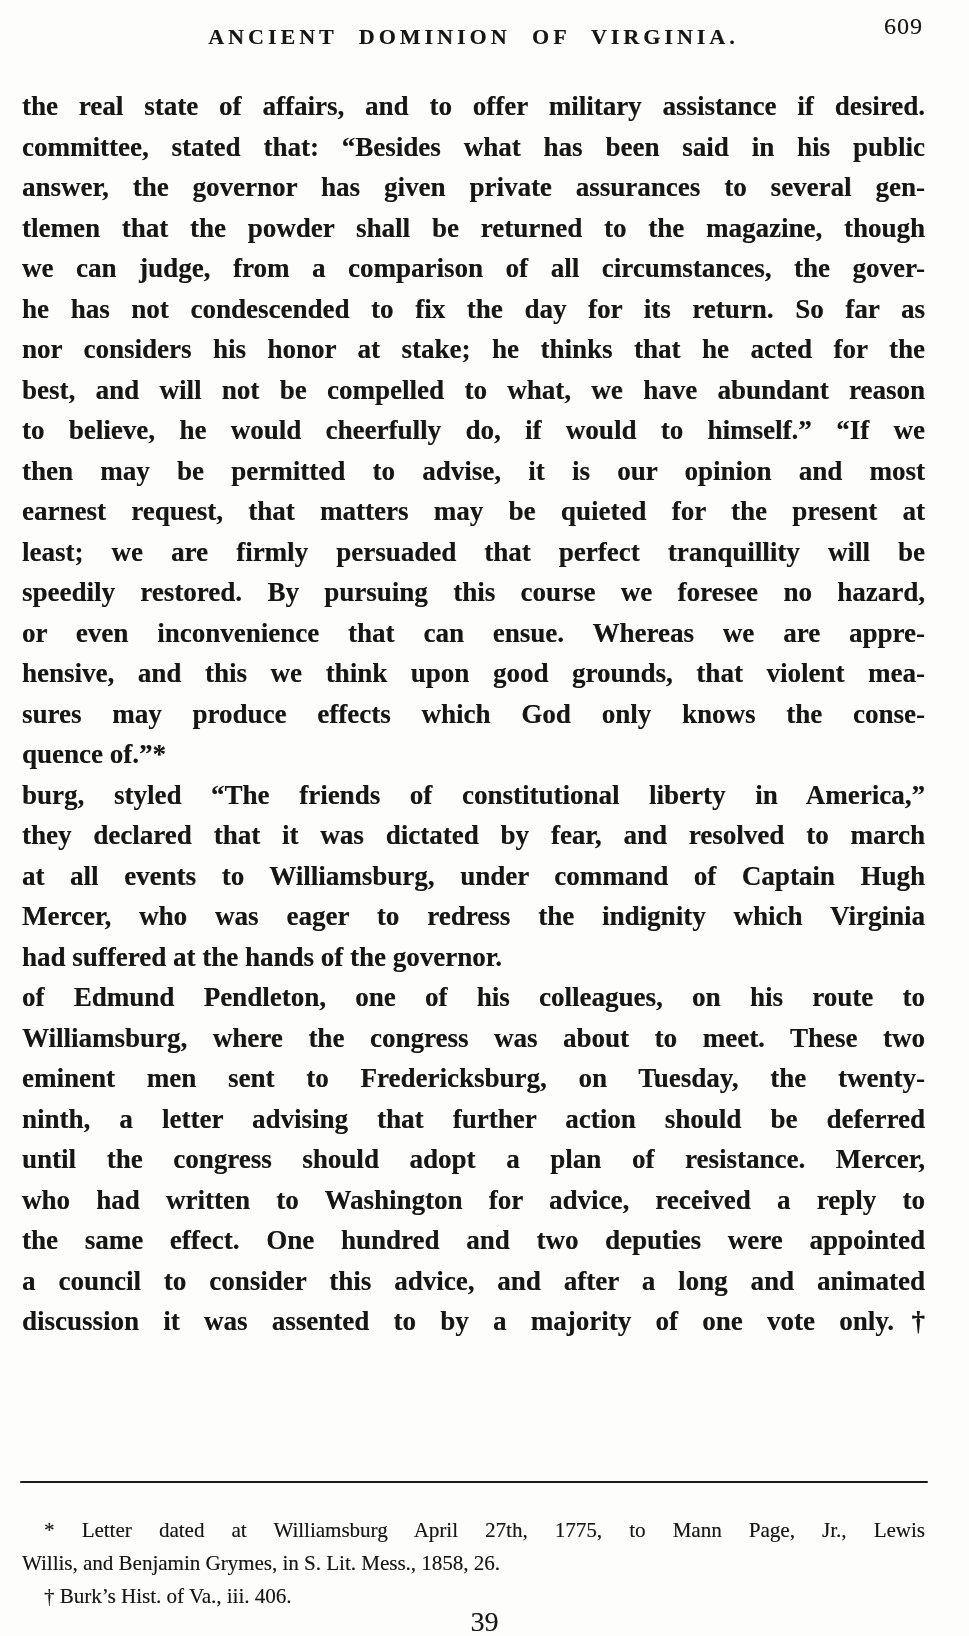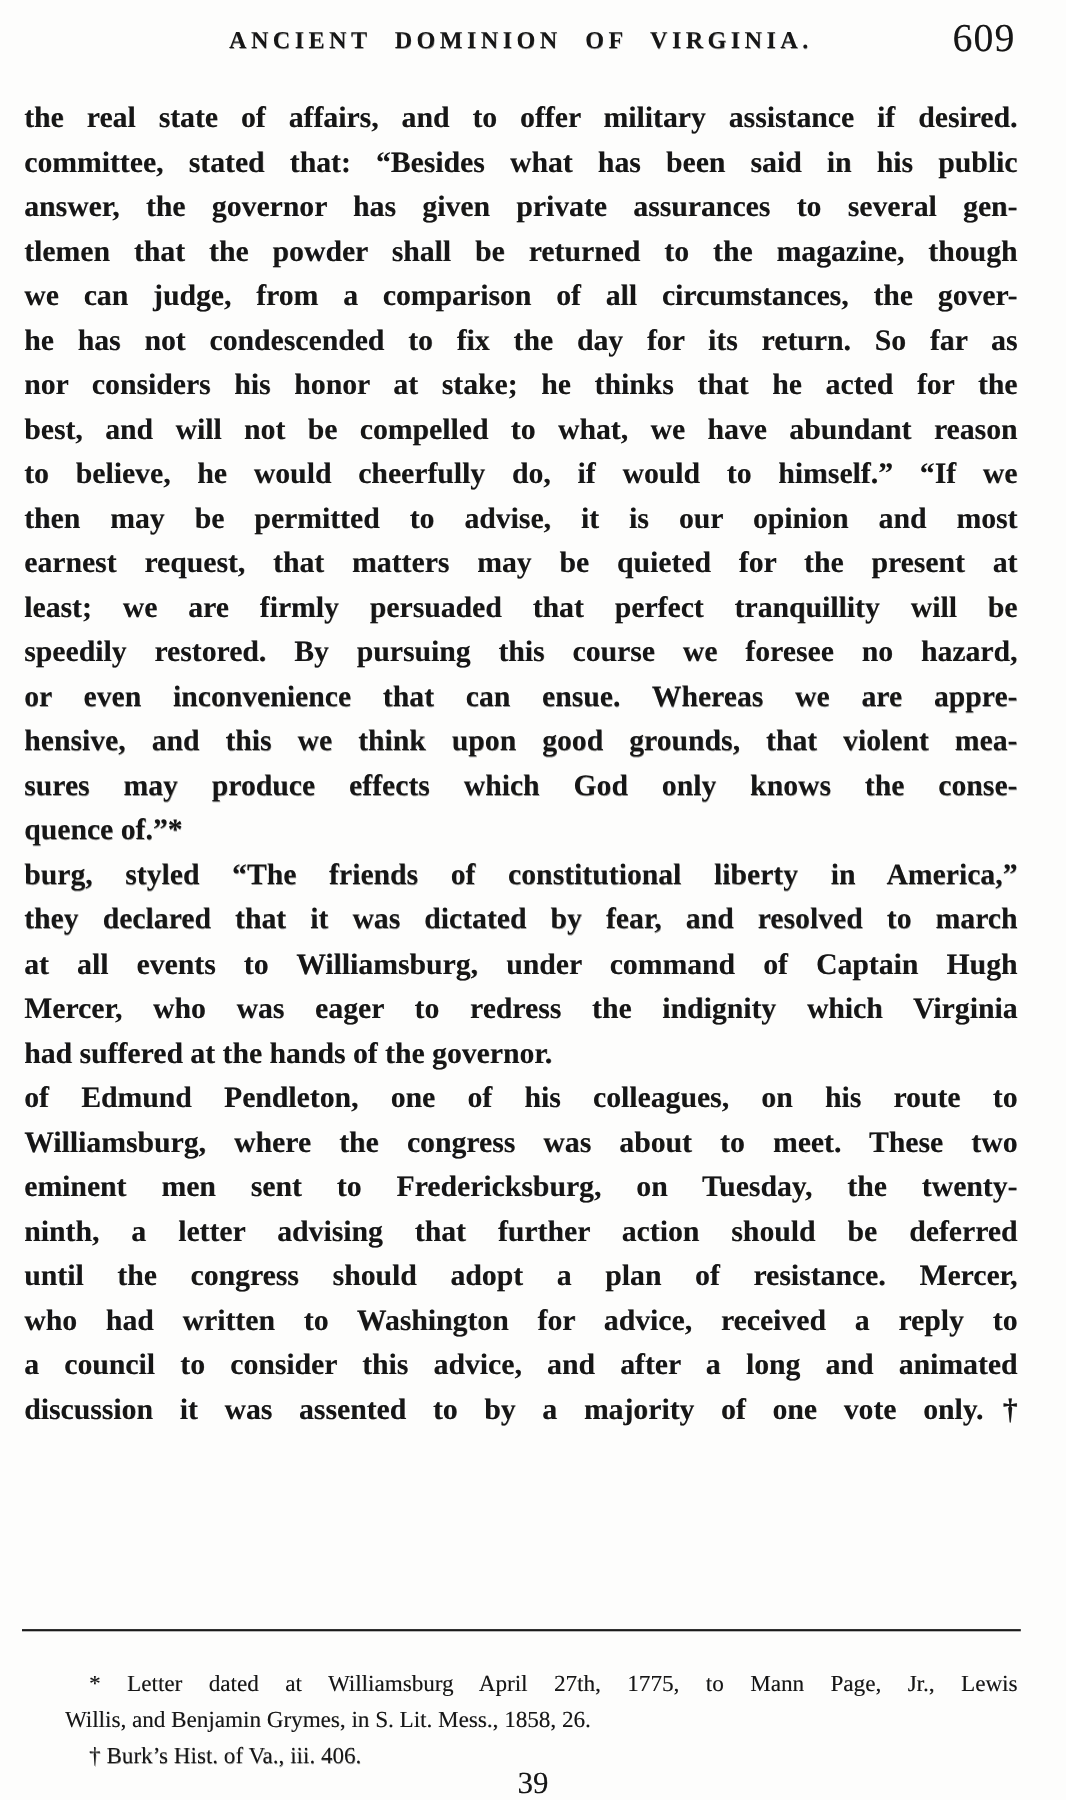--- a/index.html
+++ b/index.html
@@ -1,54 +1,54 @@
 <!DOCTYPE html>
 <html style="--ink: #161616; --paper: #fdfdfc;"><head>
 <meta charset="utf-8">
 <style>
   :root { --ink:#161616; --paper:#fdfdfc; }
-  * { margin:0; padding:0; box-sizing:border-box; }
+  * { margin:0; padding:0; box-sizing:border-box;border-radius:26px; }
   html, body { width:969px; height:1636px; }
   body {
     background:var(--paper);
     color:var(--ink);
     font-family:"Liberation Serif","DejaVu Serif",serif;
   }
   .page {
     position:relative;
     width:969px; height:1636px;
     overflow:hidden;
     text-shadow:0.3px 0.3px 0 rgba(22,22,22,0.45);
   }
   .running-title {
     position:absolute; top:24px; left:22px; width:903px;
     text-align:center;
     font-size:22px; font-weight:700;
     letter-spacing:4px; word-spacing:12px;
   }
   .page-number {
     position:absolute; top:13px; right:46px;
-    font-size:36px; letter-spacing:1px;
+    font-size:24px; letter-spacing:1px;
   }
   .body-text {
     position:absolute; top:86px; left:22px; width:903px;
     font-size:27px; line-height:40.5px;font-weight:bold;
   }
   .line { text-align:justify; text-align-last:left; }
   .line.just { text-align-last:justify; }
   .line.indent { text-indent:34px; }
   .footnote-rule {
     position:absolute; top:1481px; left:20px; width:908px; height:0;
     border-top:2px solid #1b1b1b;
   }
   .footnotes {
     position:absolute; top:1514px; left:22px; width:903px;
     font-size:21px; line-height:33px;
   }
-  .fline { text-align:justify; text-align-last:left;margin-left:37px; }
+  .fline { text-align:justify; text-align-last:left; }
   .fline.just { text-align-last:justify; }
   .fline.indent { text-indent:22px; }
   .signature {
     position:absolute; top:1606px; left:0; width:100%;
     text-align:center; font-size:28px;
   }
 </style>
 </head>
 <body>
 
@@ -80,20 +80,21 @@
       <div class="line just">they declared that it was dictated by fear, and resolved to march</div>
       <div class="line just">at all events to Williamsburg, under command of Captain Hugh</div>
       <div class="line just">Mercer, who was eager to redress the indignity which Virginia</div>
       <div class="line">had suffered at the hands of the governor.</div>
       <div class="line just">of Edmund Pendleton, one of his colleagues, on his route to</div>
       <div class="line just">Williamsburg, where the congress was about to meet.  These two</div>
       <div class="line just">eminent men sent to Fredericksburg, on Tuesday, the twenty-</div>
       <div class="line just">ninth, a letter advising that further action should be deferred</div>
       <div class="line just">until the congress should adopt a plan of resistance.  Mercer,</div>
       <div class="line just">who had written to Washington for advice, received a reply to</div>
+      <div class="line just">the same effect.  One hundred and two deputies were appointed</div>
       <div class="line just">a council to consider this advice, and after a long and animated</div>
       <div class="line just">discussion it was assented to by a majority of one vote only.†</div>
     </div>
 
   <div class="footnote-rule"></div>
 
   <div class="footnotes">
       <div class="fline just indent">* Letter dated at Williamsburg April 27th, 1775, to Mann Page, Jr., Lewis</div>
       <div class="fline">Willis, and Benjamin Grymes, in S. Lit. Mess., 1858, 26.</div>
       <div class="fline indent">† Burk’s Hist. of Va., iii. 406.</div>

